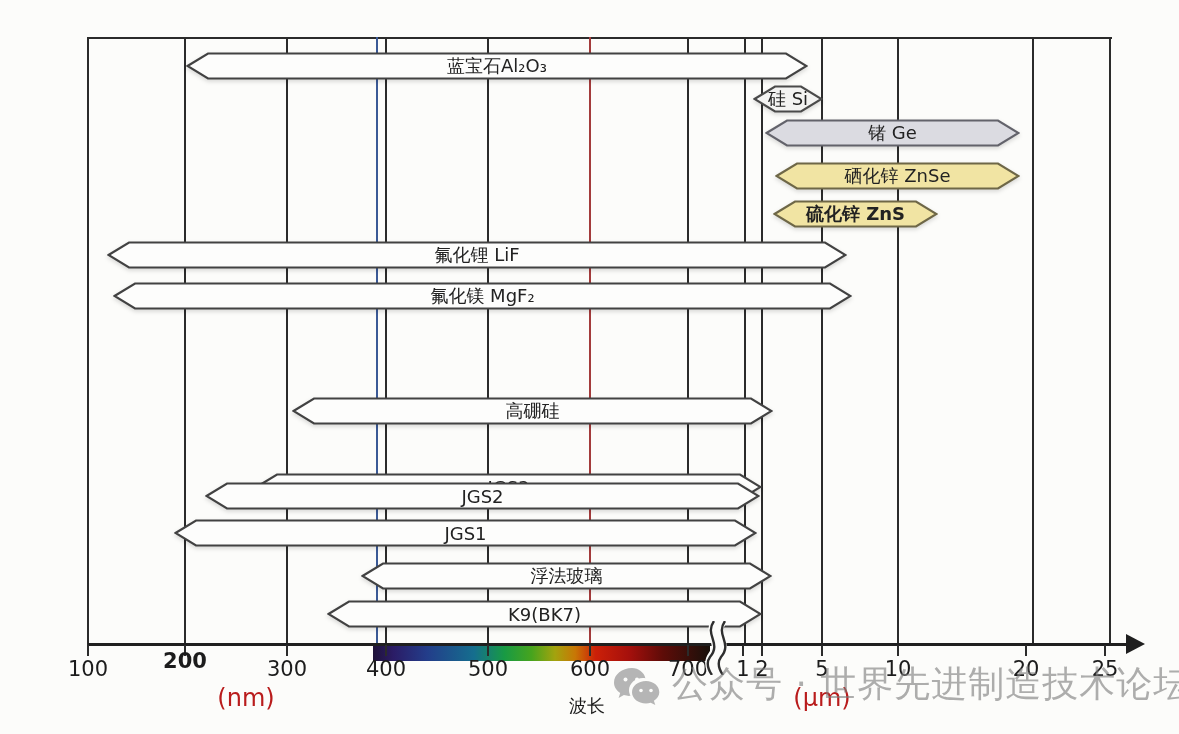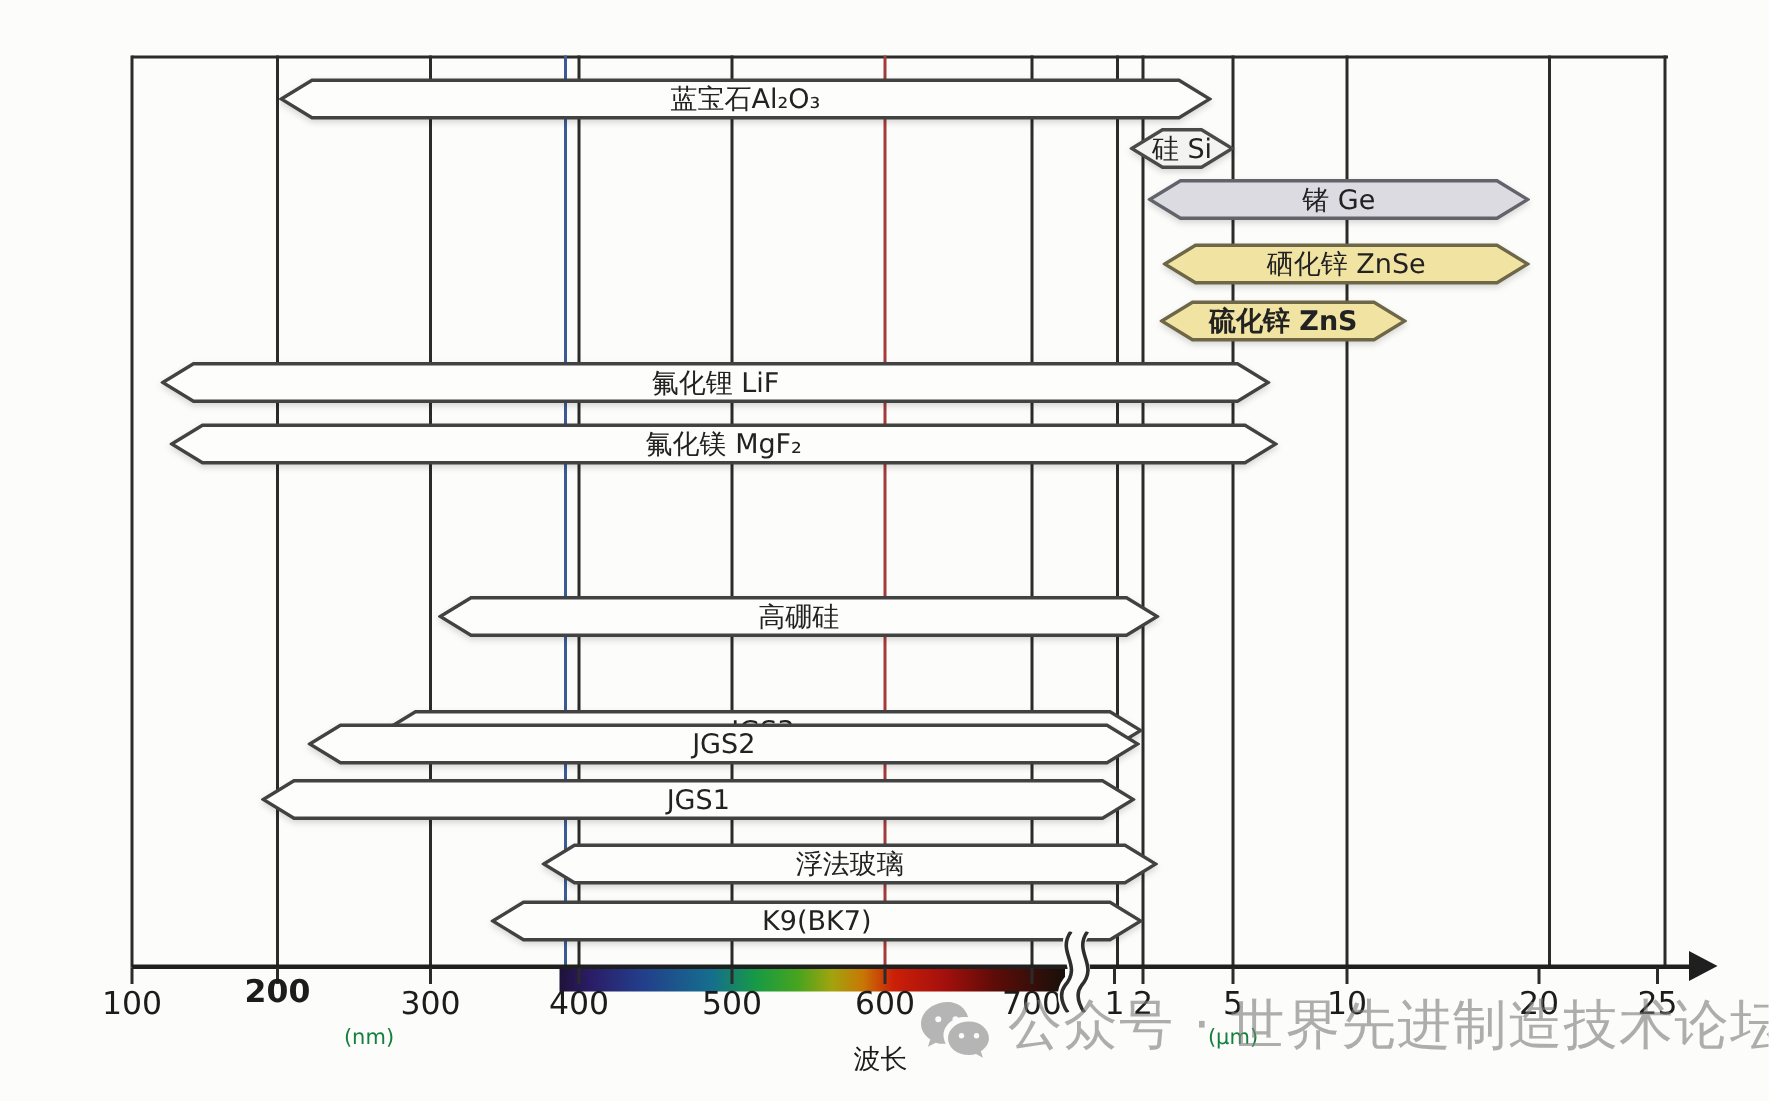--- a/index.html
+++ b/index.html
@@ -23,21 +23,21 @@
   #axis-arrow{
     position:absolute;width:0;height:0;z-index:2;
     border-top:10px solid transparent;border-bottom:10px solid transparent;
     border-left:19px solid #1f1f1f;
   }
   .tick-stub{position:absolute;width:2px;height:11px;background:#2b2b2b;z-index:2;}
   .tick-label{
     position:absolute;transform:translateX(-50%);font-size:21px;color:#1c1c1c;
     z-index:2;white-space:nowrap;
   }
-  .unit-label{position:absolute;transform:translateX(-50%);font-size:14px;color:#15803d;z-index:2;}
+  .unit-label{position:absolute;transform:translateX(-50%);font-size:24px;color:#b91c1c;z-index:2;}
   #axis-title{position:absolute;transform:translateX(-50%);font-size:18px;color:#1c1c1c;z-index:2;}
   #spectrum-bar{position:absolute;z-index:2;}
   #axis-break{position:absolute;z-index:4;}
   #watermark{
     position:absolute;z-index:6;display:flex;align-items:flex-start;gap:8px;
     pointer-events:none;
   }
   #watermark-text{
     font-size:36px;letter-spacing:1px;color:rgba(125,125,125,0.62);
     white-space:nowrap;line-height:1.1;

